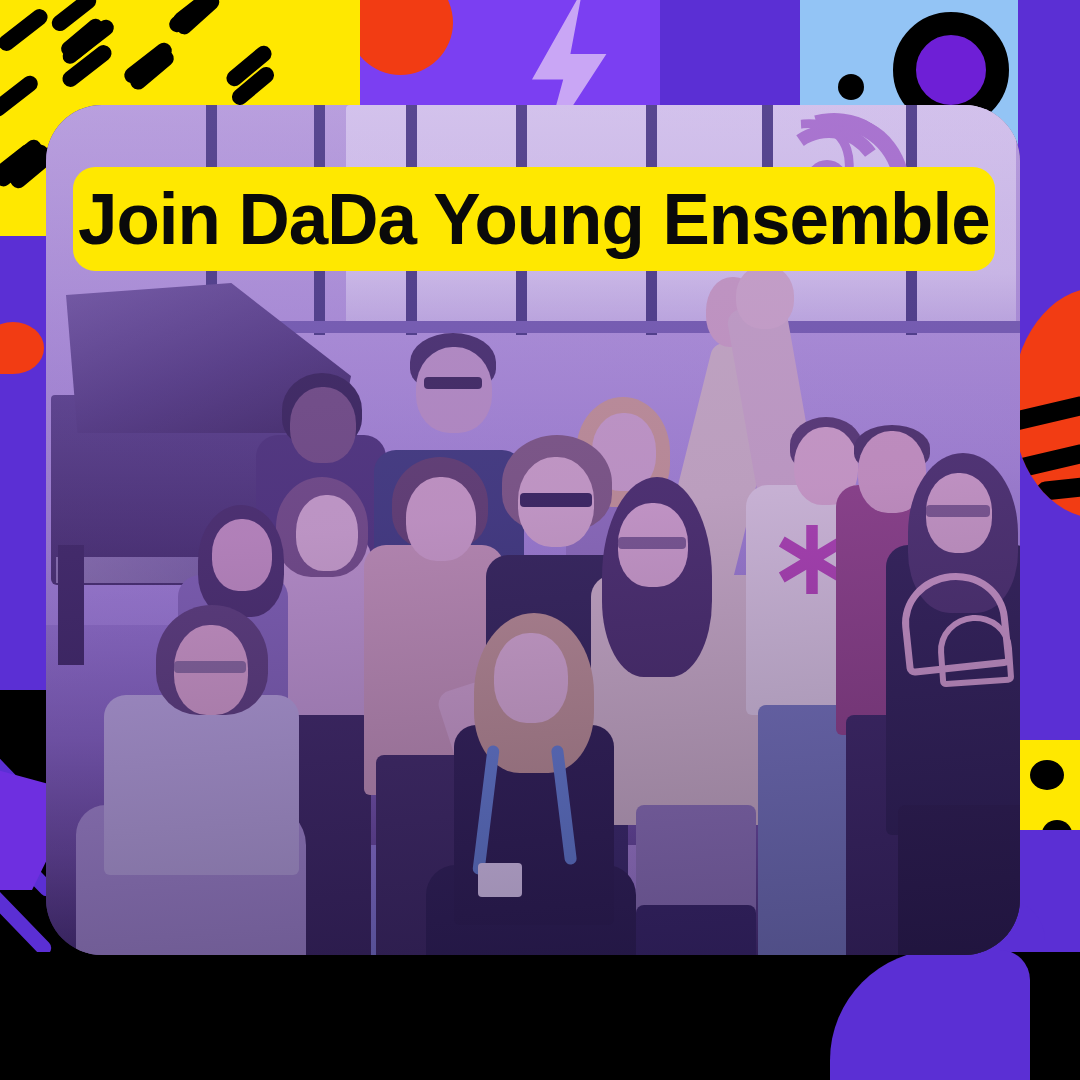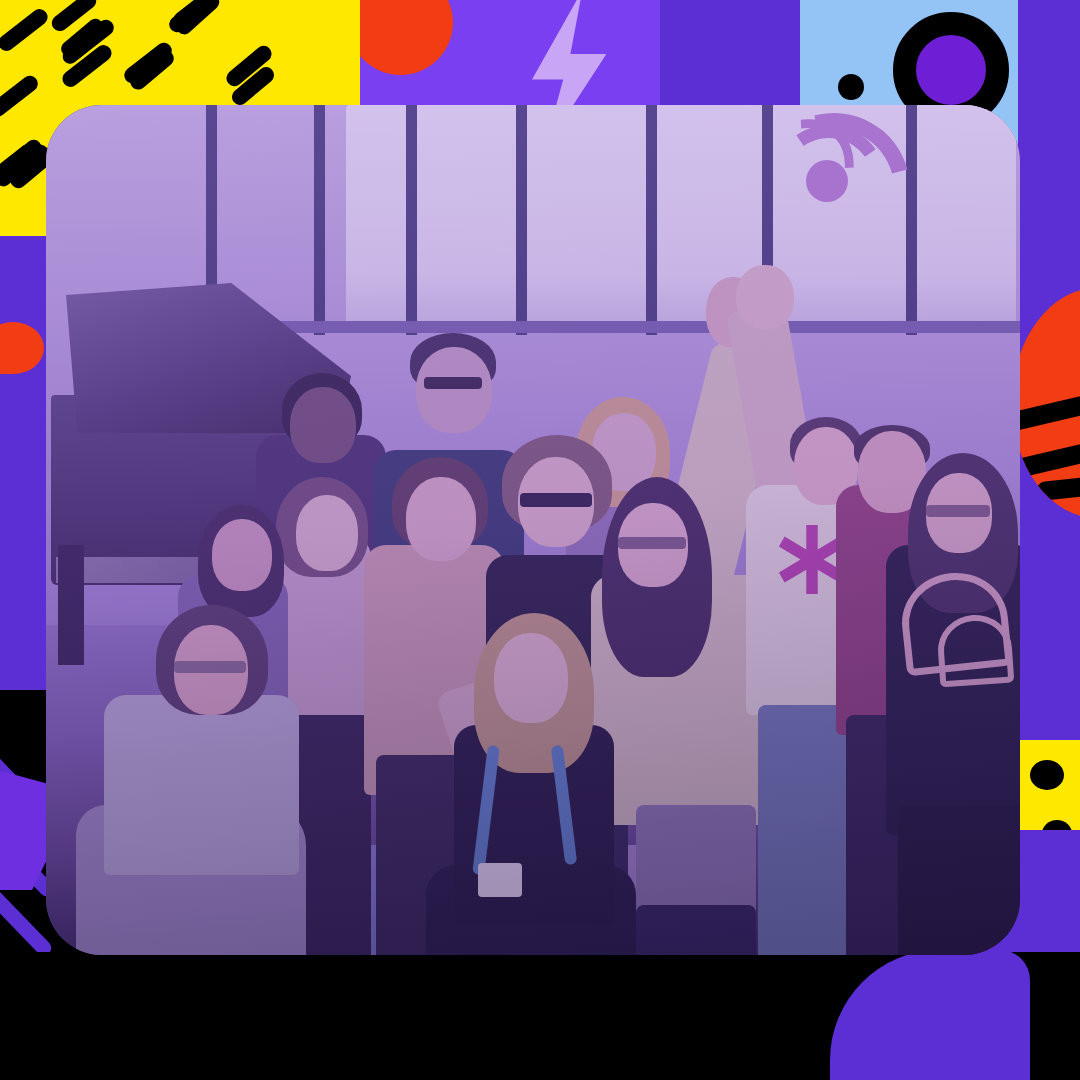--- a/index.html
+++ b/index.html
@@ -632,14 +632,17 @@
       </div>
 
       <div class="person">
         <div class="legs" style="left:590px;top:800px;width:120px;height:150px;background:#2A2150;"></div>
       </div>
 
       <div class="photo-tint"></div>
     </div>
   </div>
 
+  <div class="banner">
+    <span class="banner-text">Join DaDa Young Ensemble</span>
+  </div>
 
 </div>
 
 </body></html>

